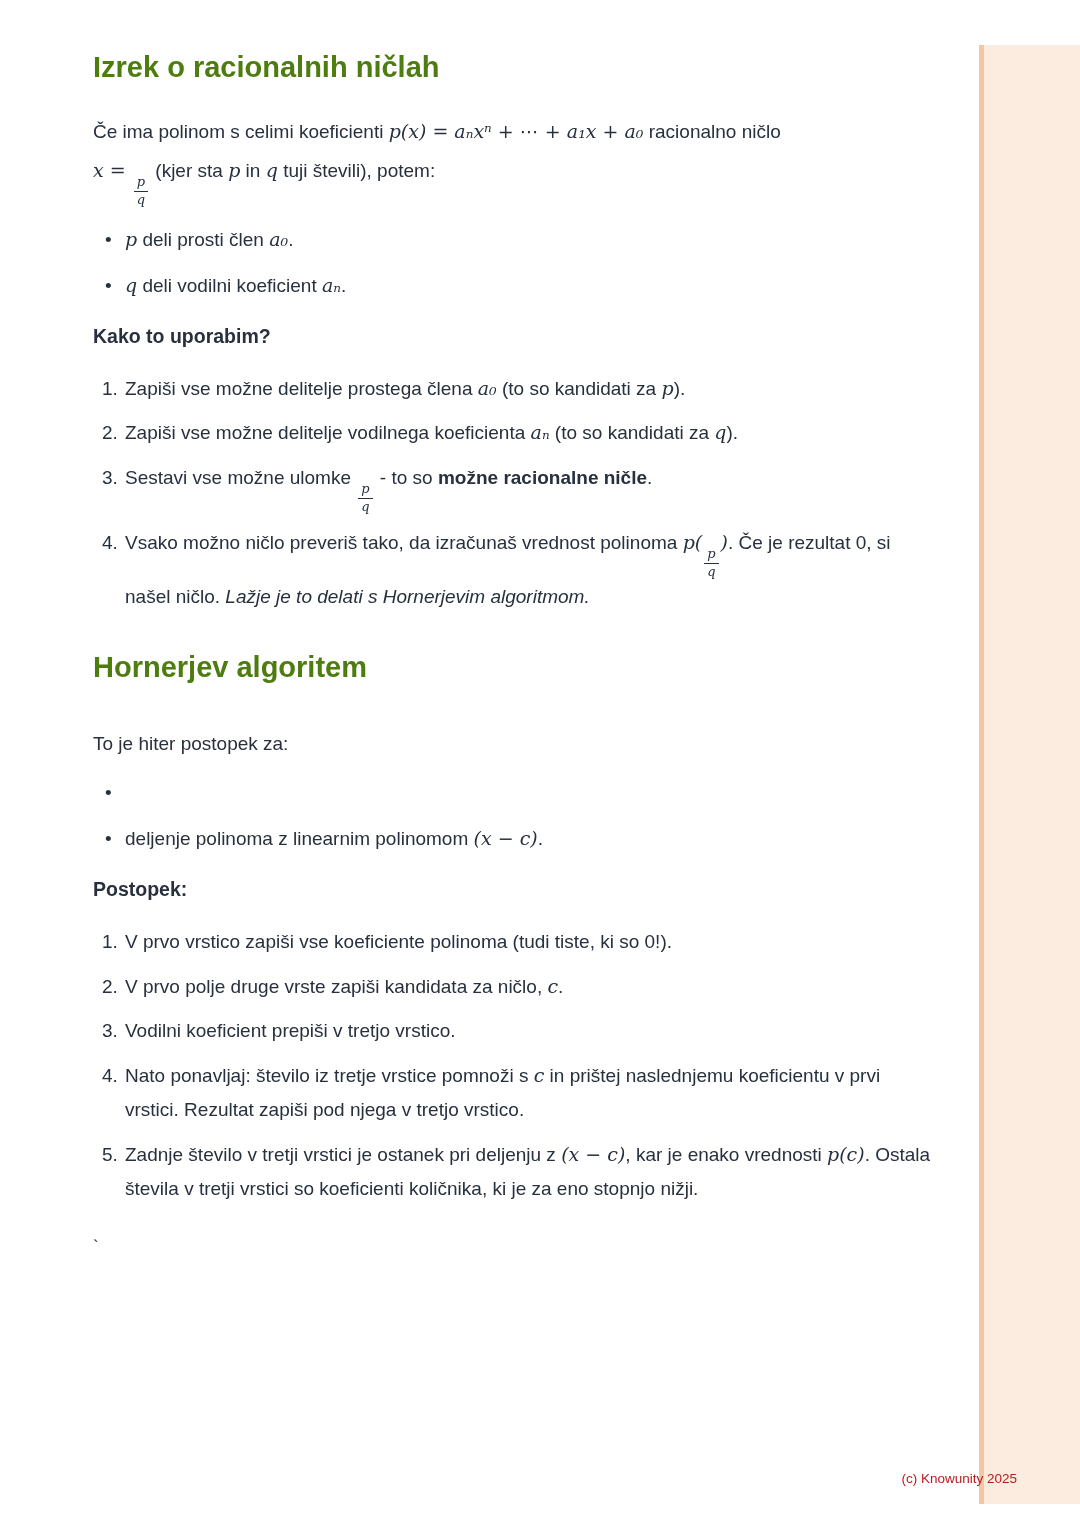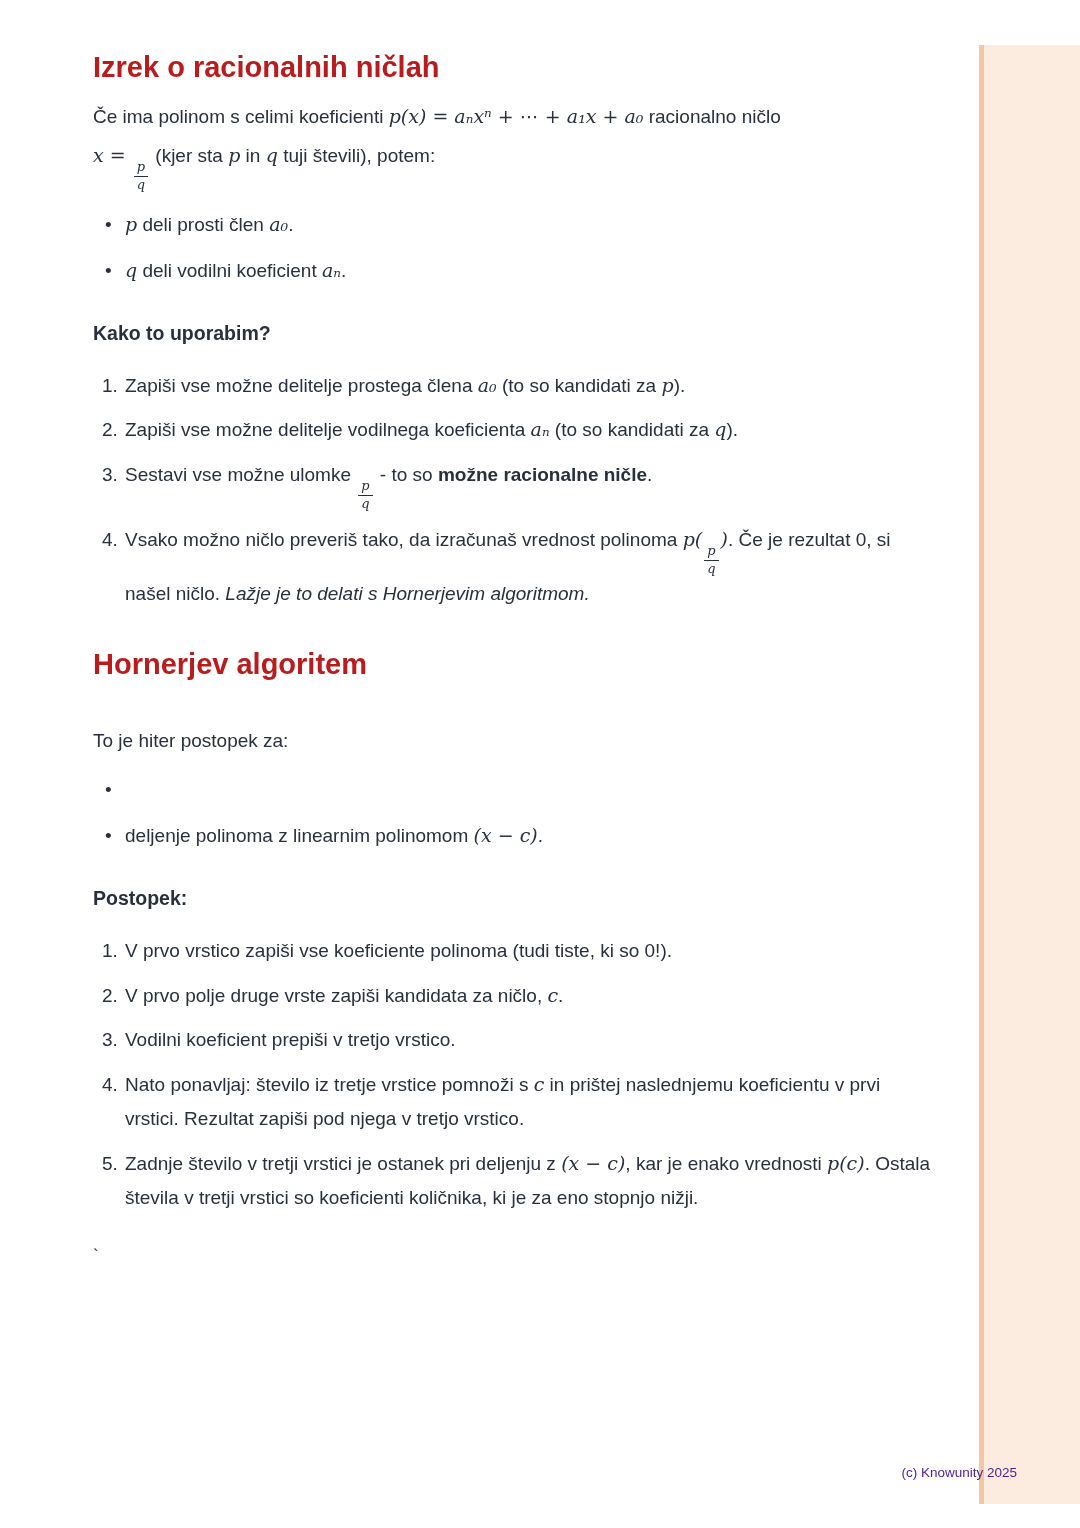--- a/index.html
+++ b/index.html
@@ -23,26 +23,26 @@
   .content {
     position: absolute;
     left: 93px; top: 50px;
     width: 845px;
     z-index: 1;
   }
   .heading {
     font-size: 29px;
     line-height: 1.2;
     font-weight: 700;
-    color: #b91c1c;
+    color: #4d7c0f;
     margin: 0;
   }
   .heading.second { margin-top: 36px; }
   .intro {
-    margin: 12px 0 0 0;
+    margin: 27px 0 0 0;
     font-size: 19px;
     line-height: 2.0;
   }
   .lead { margin-top: 44px; font-size: 19px; line-height: 1.6; }
   .math {
     font-family: "DejaVu Serif", "DejaVu Sans", serif;
     font-style: italic;
   }
   .frac {
     display: inline-flex;
@@ -53,33 +53,33 @@
     font-size: 13px;
     line-height: 1.15;
     vertical-align: -9px;
     margin: 0 2px;
   }
   .frac .fnum { border-bottom: 1.2px solid #28303E; padding: 0 3px 1px; }
   .frac .fden { padding-top: 1px; }
   .ulist { margin-top: 14px; }
   .bullet { display: flex; font-size: 19px; line-height: 1.55; margin-top: 17px; }
   .bullet .dot { min-width: 20px; margin-left: 12px; }
-  .subheading { margin-top: 36px; font-size: 19.5px; font-weight: 700; }
+  .subheading { margin-top: 24px; font-size: 19.5px; font-weight: 700; }
   .olist { margin-top: 24px; }
   .step { display: flex; font-size: 19px; line-height: 1.78; margin-top: 11px; }
   .step .num { min-width: 23px; margin-left: 9px; }
   .step .text { flex: 1; }
   .b { font-weight: 700; margin-top: 36px; }
   .i { font-style: italic; }
   .stray { margin-top: 32px; font-size: 17px; }
   .footer {
     position: absolute;
-    right: 63px; bottom: 48px;
+    right: 63px; bottom: 42px;
     font-size: 13.5px;
-    color: #4c1d95;
+    color: #b91c1c;
     z-index: 2;
   }
 </style>
 </head>
 <body>
 
 <div class="stripe"></div>
 
 <div class="content">
 

